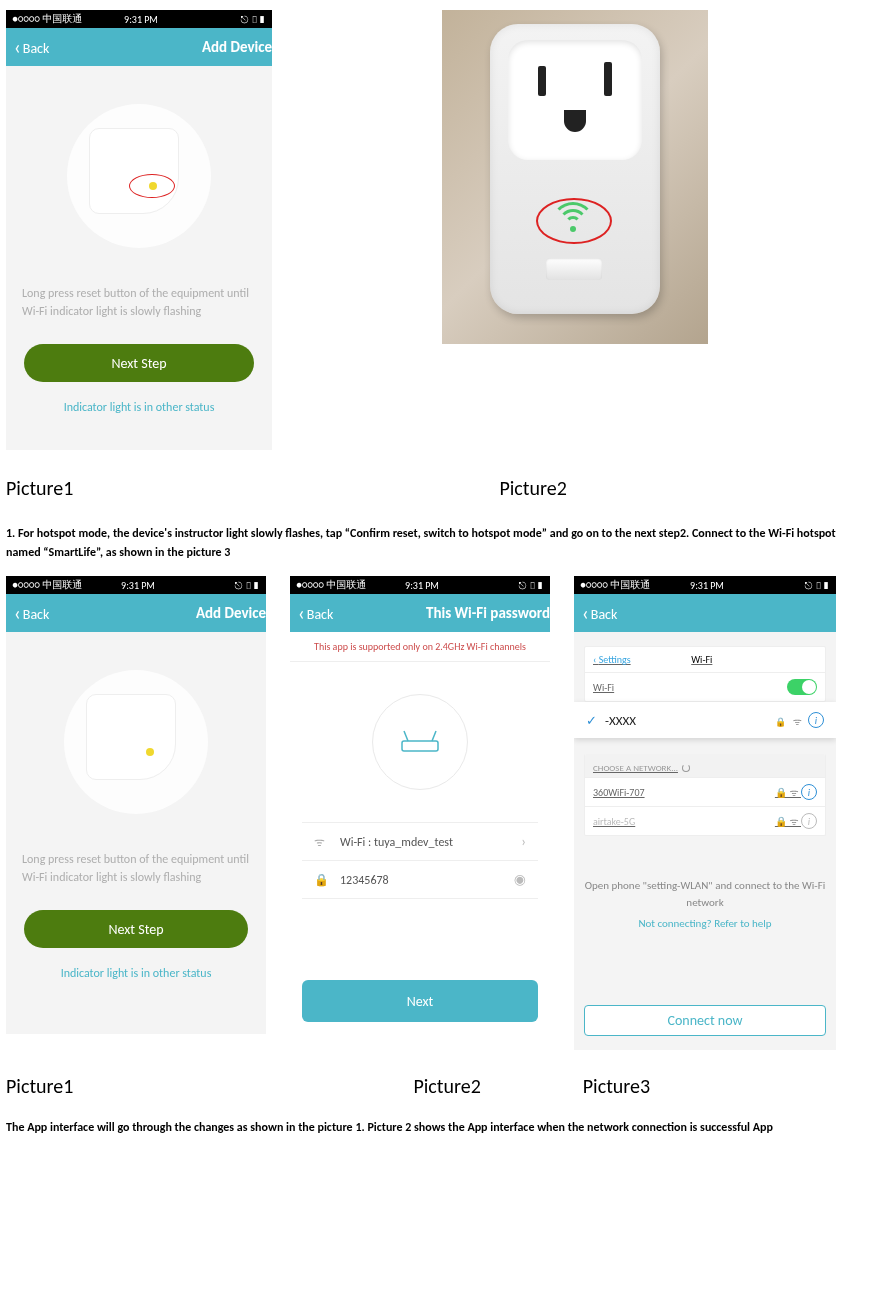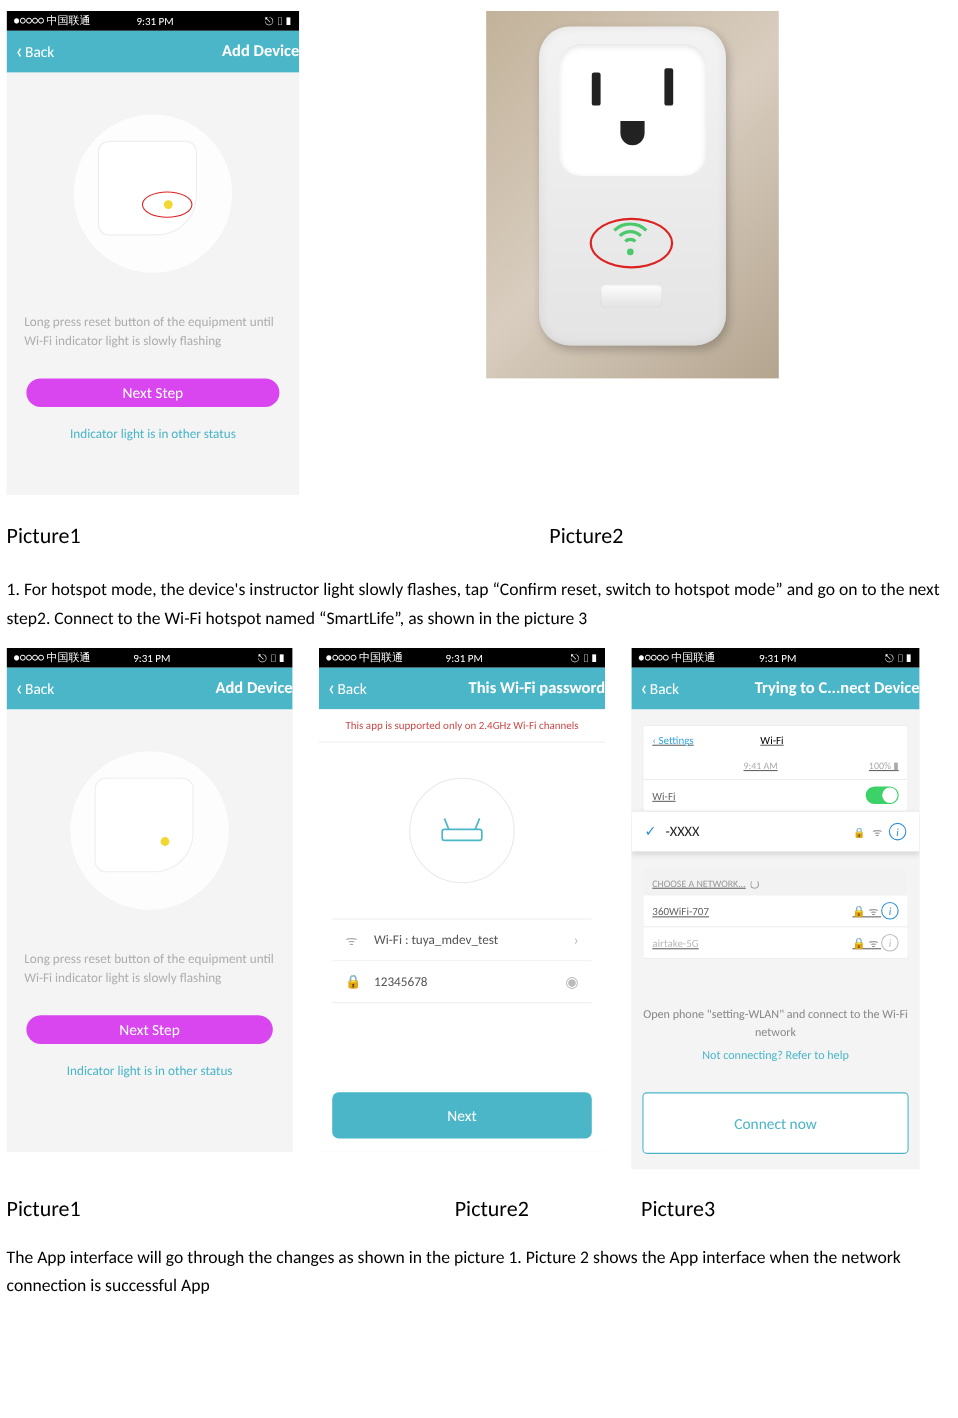--- a/index.html
+++ b/index.html
@@ -97,24 +97,24 @@
     left: 62px;
   }
   .instr {
     color: #aeaeae;
     font-size: 12px;
     text-align: left;
     line-height: 1.5;
     margin: 6px 2px 24px 2px;
   }
   .primary-btn {
-    background: #d946ef;
+    background: #4d7c0f;
     color: #fff;
     border-radius: 22px;
-    height: 26px;
+    height: 38px;
     display: flex;
     align-items: center;
     justify-content: center;
     font-size: 14px;
     margin: 0 4px;
   }
   .link-text {
     color: #4bb6c8;
     font-size: 12px;
     text-align: center;
@@ -194,23 +194,24 @@
     box-shadow: inset 0 1px 2px rgba(0,0,0,.12);
   }
   
   .caption-row { display: flex; font-size: 20px; margin: 26px 0 24px 0; }
   .caption-row .cap1 { margin-left: 0; }
   .caption-row .cap2r1 { margin-left: 426px; }
   .caption-row2 { display:flex; font-size:20px; margin:24px 0 20px 0; }
   .caption-row2 .c2 { margin-left: 340px; }
   .caption-row2 .c3 { margin-left: 102px; }
   .body-text {
-    font-size: 16px;
+    font-size: 12px;
     line-height: 1.6;
     margin: 8px 0 14px 0;
+    font-weight: bold;
   }
   .row2 { display: flex; gap: 24px; align-items: flex-start; margin-top: 6px; }
   
   .info-banner {
     color: #cc4b4b;
     font-size: 10px;
     text-align: center;
     padding: 8px 4px;
     background: #fff;
     border-bottom: 1px solid #eee;
@@ -276,21 +277,21 @@
     display:inline-block;
   }
   .hint {
     color:#888; font-size:11px; text-align:center; line-height:1.5;
     margin-top: 42px;
   }
   .hint-link { color:#4bb6c8; font-size:11px; text-align:center; margin-top:6px; }
   .spacer { flex:1; }
   .connect-btn {
     border:1.5px solid #4bb6c8; color:#4bb6c8;
-    border-radius:4px; height:56px;
+    border-radius:4px; height:31px;
     display:flex; align-items:center; justify-content:center;
     font-size:14px; background:#fff;
   }
   .next-btn-sq {
     background:#4bb6c8; color:#fff; border-radius:6px;
     height:42px; display:flex;align-items:center;justify-content:center;
     font-size:14px; margin-top:auto;
   }
   .phone.wifi-phone .phone-body { background:#fff; padding:0 0 12px 0; display:flex; flex-direction:column; }
   .phone.wifi-phone .form-area { padding:0 12px; flex:1; display:flex; flex-direction:column; }
@@ -412,33 +413,27 @@
   </div>
 
   <div class="phone p3">
     <div class="statusbar">
       <span>●○○○○ 中国联通</span>
       <span class="center">9:31 PM</span>
       <span>⎋ ▯▮</span>
     </div>
     <div class="topbar">
       <span class="back">Back</span>
-      <span class="title">Trying to C...nect Device</span>
     </div>
     <div class="phone-body">
       <div class="settings-card">
         <div class="settings-head">
           <span class="left">‹ <span>Settings</span></span>
           <span class="t">Wi-Fi</span>
           <span style="width:44px"></span>
-        </div>
-        <div class="settings-head" style="justify-content:space-between;font-size:9px;color:#aaa;">
-          <span></span>
-          <span>9:41 AM</span>
-          <span>100% ▮</span>
         </div>
         <div class="set-row">
           <span>Wi-Fi</span>
           <span class="toggle"></span>
         </div>
       </div>
 
       <div class="highlight-row">
         <span style="display:flex;align-items:center;gap:8px;">
           <span style="color:#2d8fd6">✓</span>

